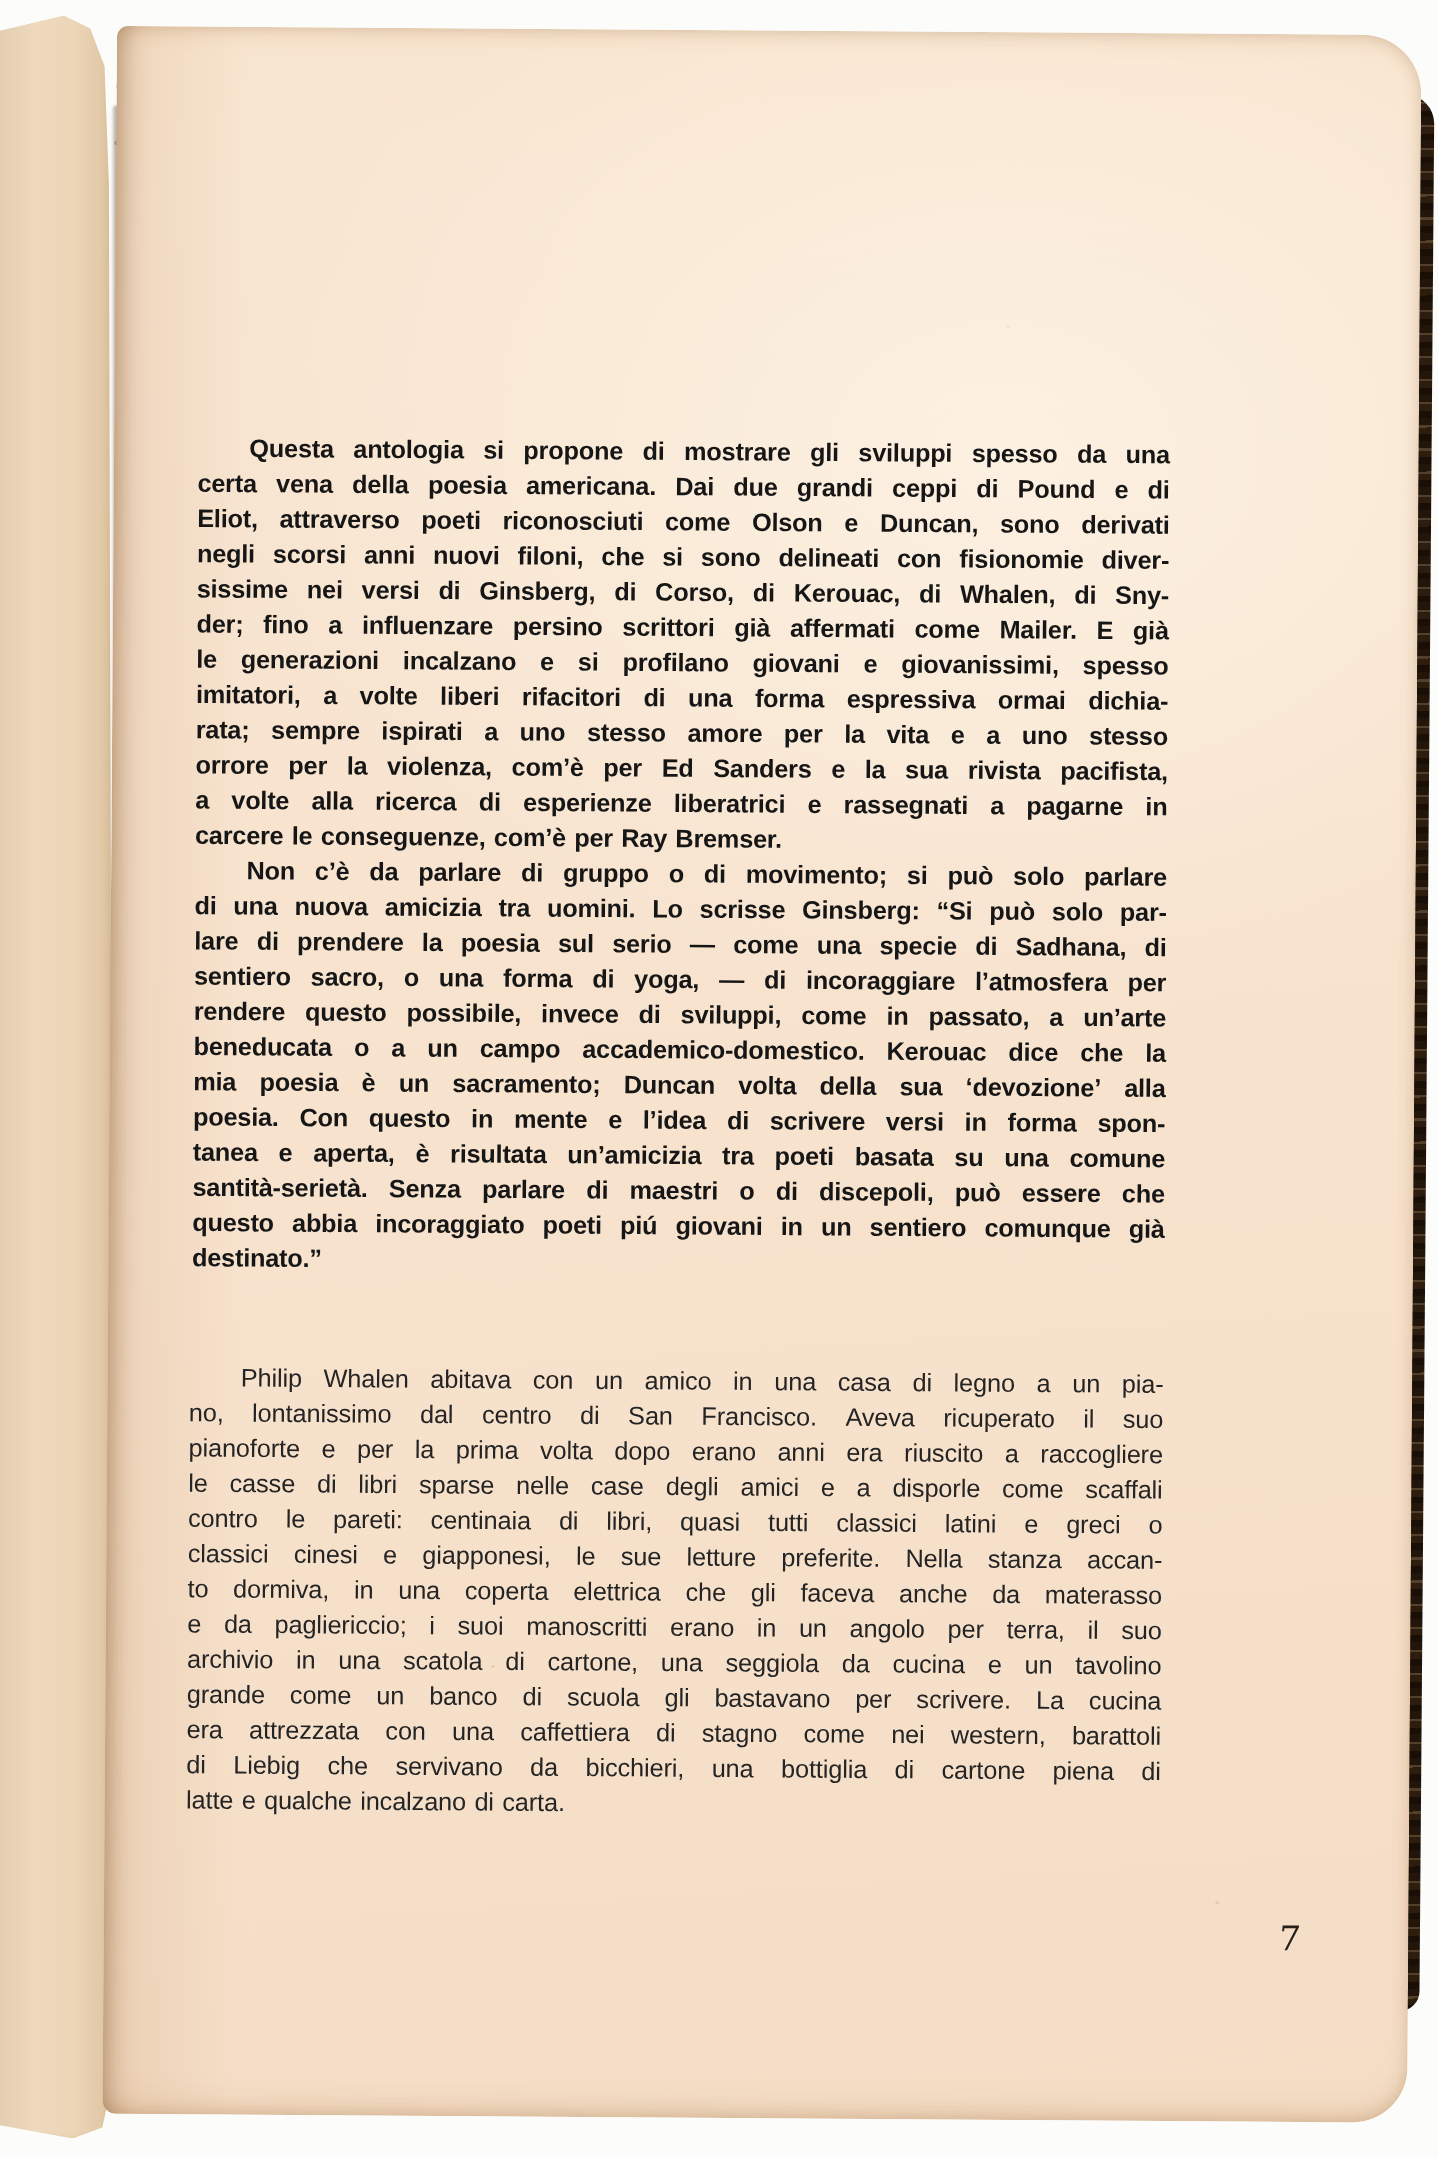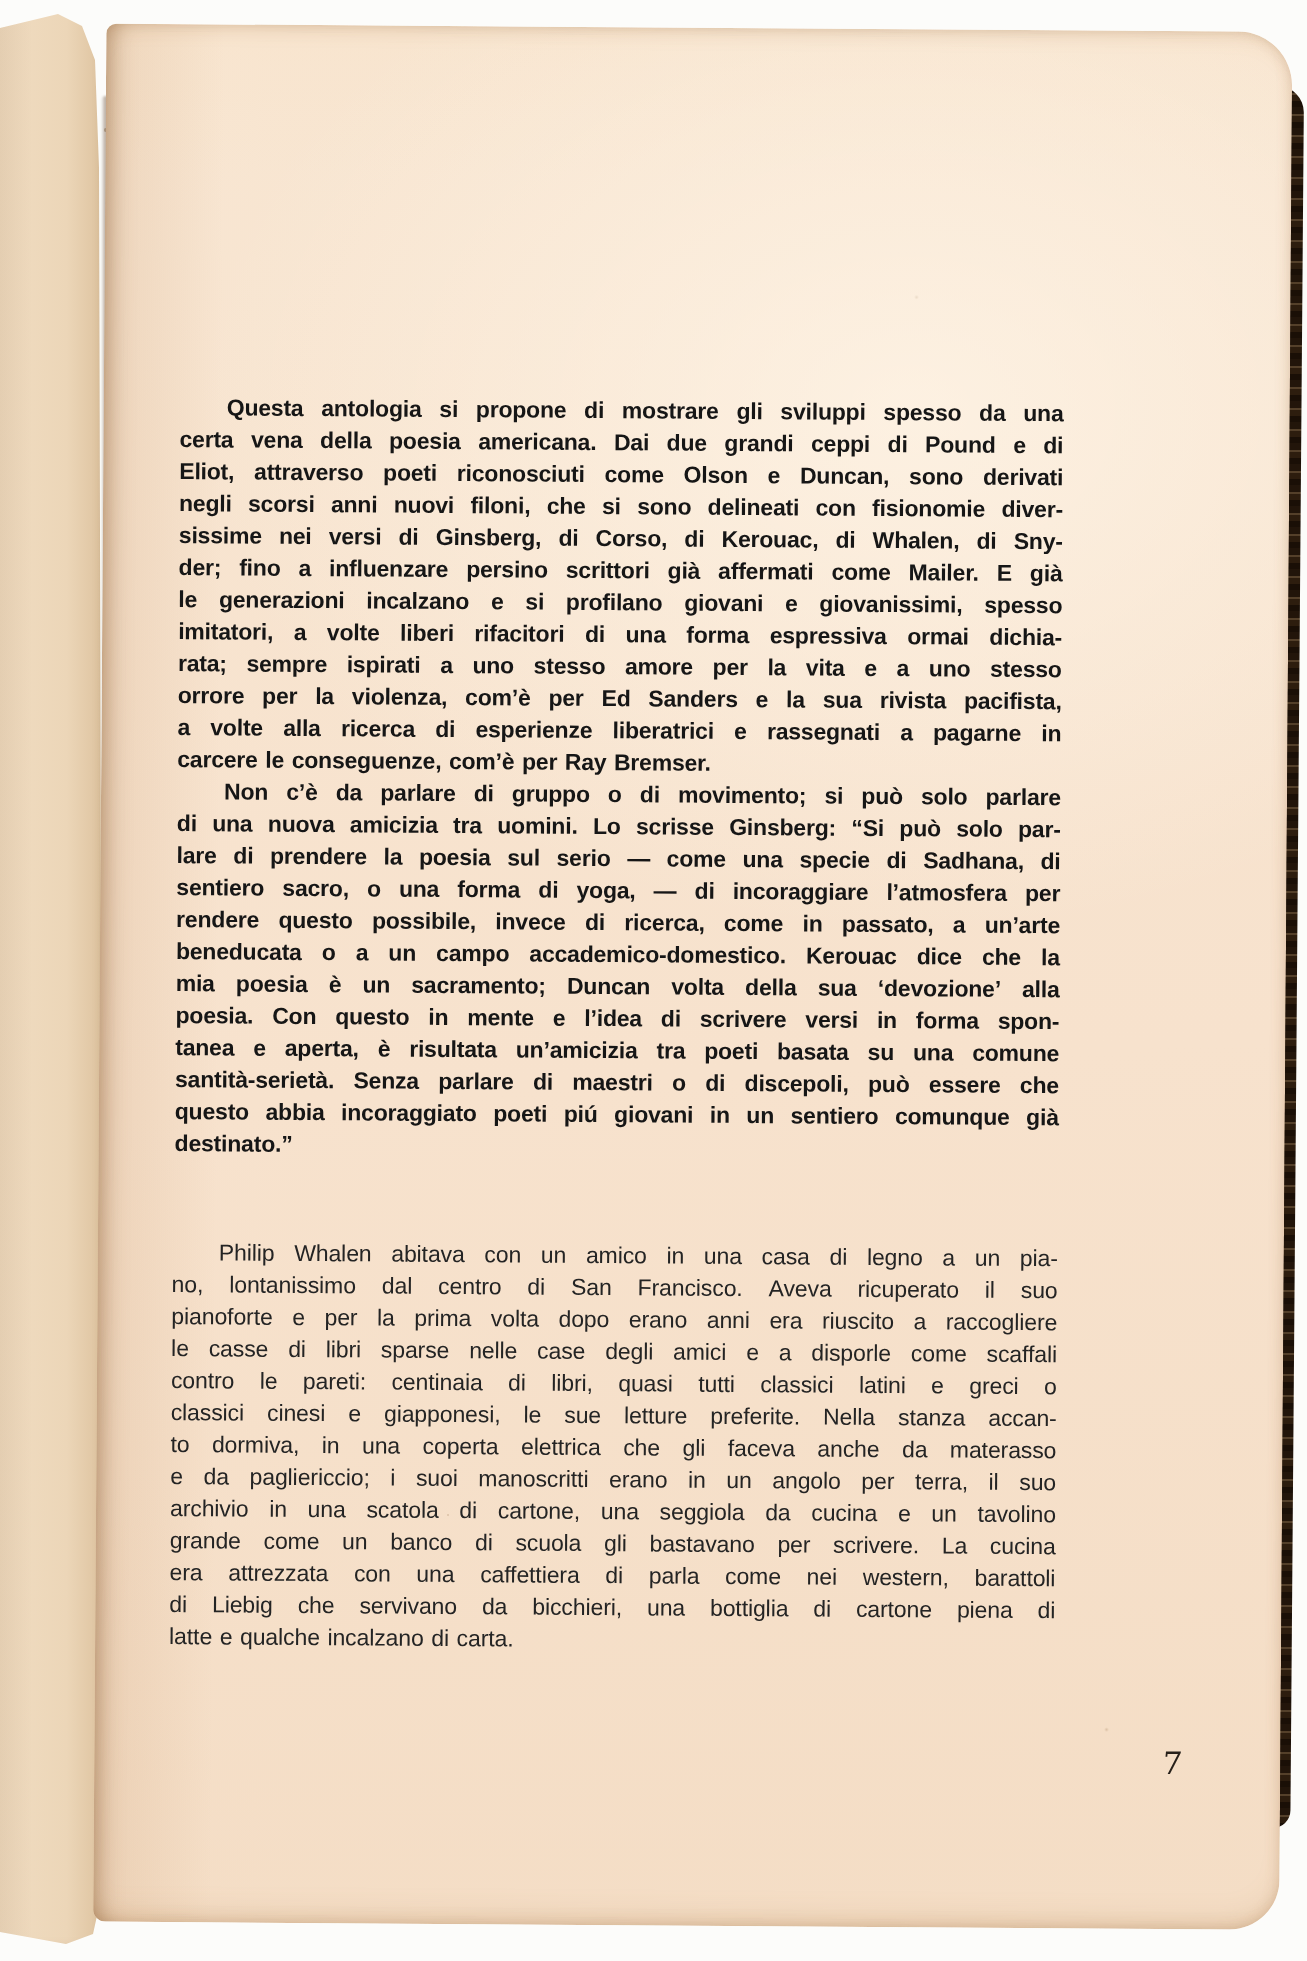--- a/index.html
+++ b/index.html
@@ -307,21 +307,21 @@
         <span>incoraggiare</span>
         <span>l’atmosfera</span>
         <span>per</span>
       </div>
       <div class="line bold">
         <span>rendere</span>
         <span>questo</span>
         <span>possibile,</span>
         <span>invece</span>
         <span>di</span>
-        <span>ricerca,</span>
+        <span>sviluppi,</span>
         <span>come</span>
         <span>in</span>
         <span>passato,</span>
         <span>a</span>
         <span>un’arte</span>
       </div>
       <div class="line bold">
         <span>beneducata</span>
         <span>o</span>
         <span>a</span>
@@ -553,21 +553,21 @@
         <span>La</span>
         <span>cucina</span>
       </div>
       <div class="line regular">
         <span>era</span>
         <span>attrezzata</span>
         <span>con</span>
         <span>una</span>
         <span>caffettiera</span>
         <span>di</span>
-        <span>parla</span>
+        <span>stagno</span>
         <span>come</span>
         <span>nei</span>
         <span>western,</span>
         <span>barattoli</span>
       </div>
       <div class="line regular">
         <span>di</span>
         <span>Liebig</span>
         <span>che</span>
         <span>servivano</span>

